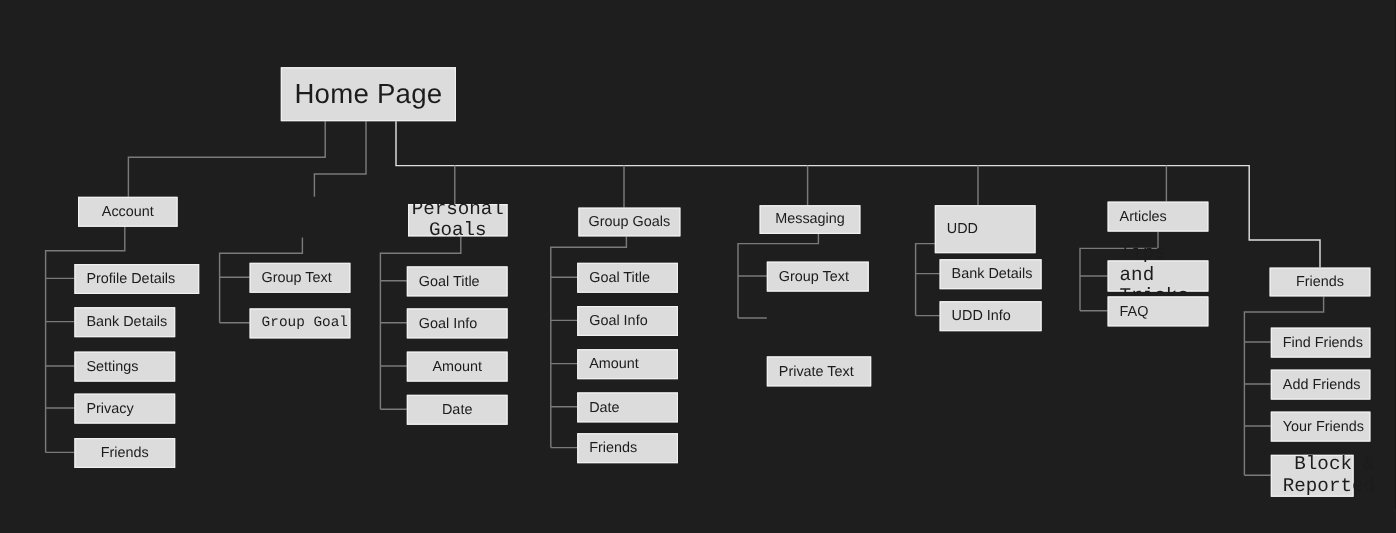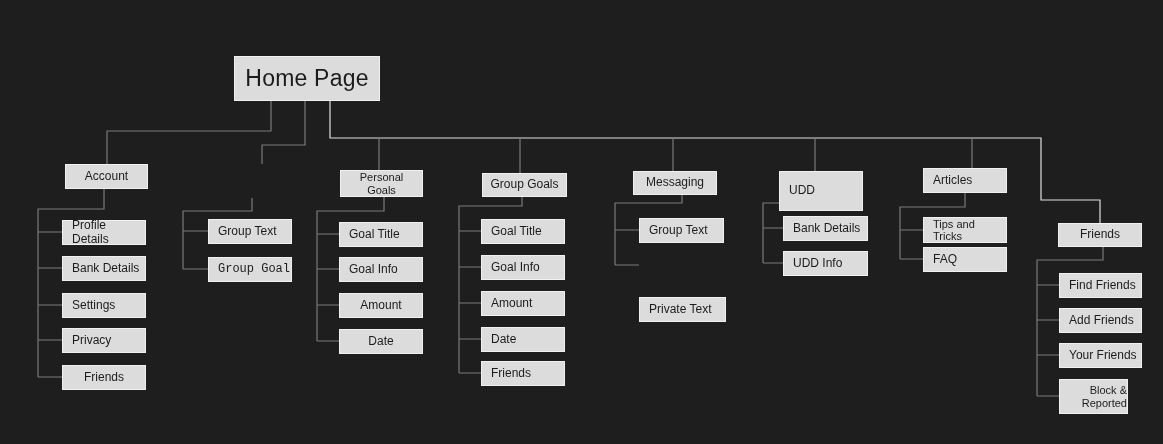--- a/index.html
+++ b/index.html
@@ -19,21 +19,21 @@
     box-sizing:border-box;
     background:var(--node-fill,#dcdcdc);
     border:1px solid var(--node-border,#f0f0f0);
     color:var(--node-text,#1c1c1c);
     font-size:12px;line-height:1.12;
     display:flex;align-items:center;
     padding:2px 0 2px 9px;
     cursor:default;
   }
   .node.center{justify-content:center;text-align:center;padding:2px 3px;}
-  .node.small{font-size:11px;}
+  .node.small{font-size:16px;font-family:Liberation Mono, monospace;}
   .node.root{font-size:23px;letter-spacing:.2px;}
 </style>
 </head>
 <body>
 
 <div id="canvas">
 
   <svg id="wires" viewBox="0 0 1163 444" xmlns="http://www.w3.org/2000/svg">
     <path class="light" d="M330 101 V138 H1041 V200 H1100 V223"></path>
     <path class="gray" d="M271 101 V131 H107 V164"></path>
@@ -52,21 +52,21 @@
   <div class="node root center" style="left:234px;top:56px;width:146px;height:45px;">Home Page</div>
 
   <div class="node center" style="left:65px;top:164px;width:83px;height:25px;">Account</div>
   <div class="node center small" style="left:340px;top:170px;width:83px;height:27px;">Personal Goals</div>
   <div class="node center" style="left:482px;top:173px;width:85px;height:24px;">Group Goals</div>
   <div class="node center" style="left:633px;top:171px;width:84px;height:24px;">Messaging</div>
   <div class="node" style="left:779px;top:171px;width:84px;height:40px;">UDD</div>
   <div class="node" style="left:923px;top:168px;width:84px;height:25px;">Articles</div>
   <div class="node center" style="left:1058px;top:223px;width:84px;height:24px;">Friends</div>
 
-  <div class="node" style="left:62px;top:220px;width:84px;height:25px;">Profile Details</div>
+  <div class="node" style="left:62px;top:220px;width:104px;height:25px;">Profile Details</div>
   <div class="node" style="left:62px;top:256px;width:84px;height:25px;">Bank Details</div>
   <div class="node" style="left:62px;top:293px;width:84px;height:25px;">Settings</div>
   <div class="node" style="left:62px;top:328px;width:84px;height:25px;">Privacy</div>
   <div class="node center" style="left:62px;top:365px;width:84px;height:25px;">Friends</div>
 
   <div class="node" style="left:208px;top:219px;width:84px;height:25px;">Group Text</div>
   <div class="node" style="left:208px;top:257px;width:84px;height:25px;font-family:Liberation Mono, monospace;">Group Goal</div>
 
   <div class="node" style="left:339px;top:222px;width:84px;height:25px;">Goal Title</div>
   <div class="node" style="left:339px;top:257px;width:84px;height:25px;">Goal Info</div>

